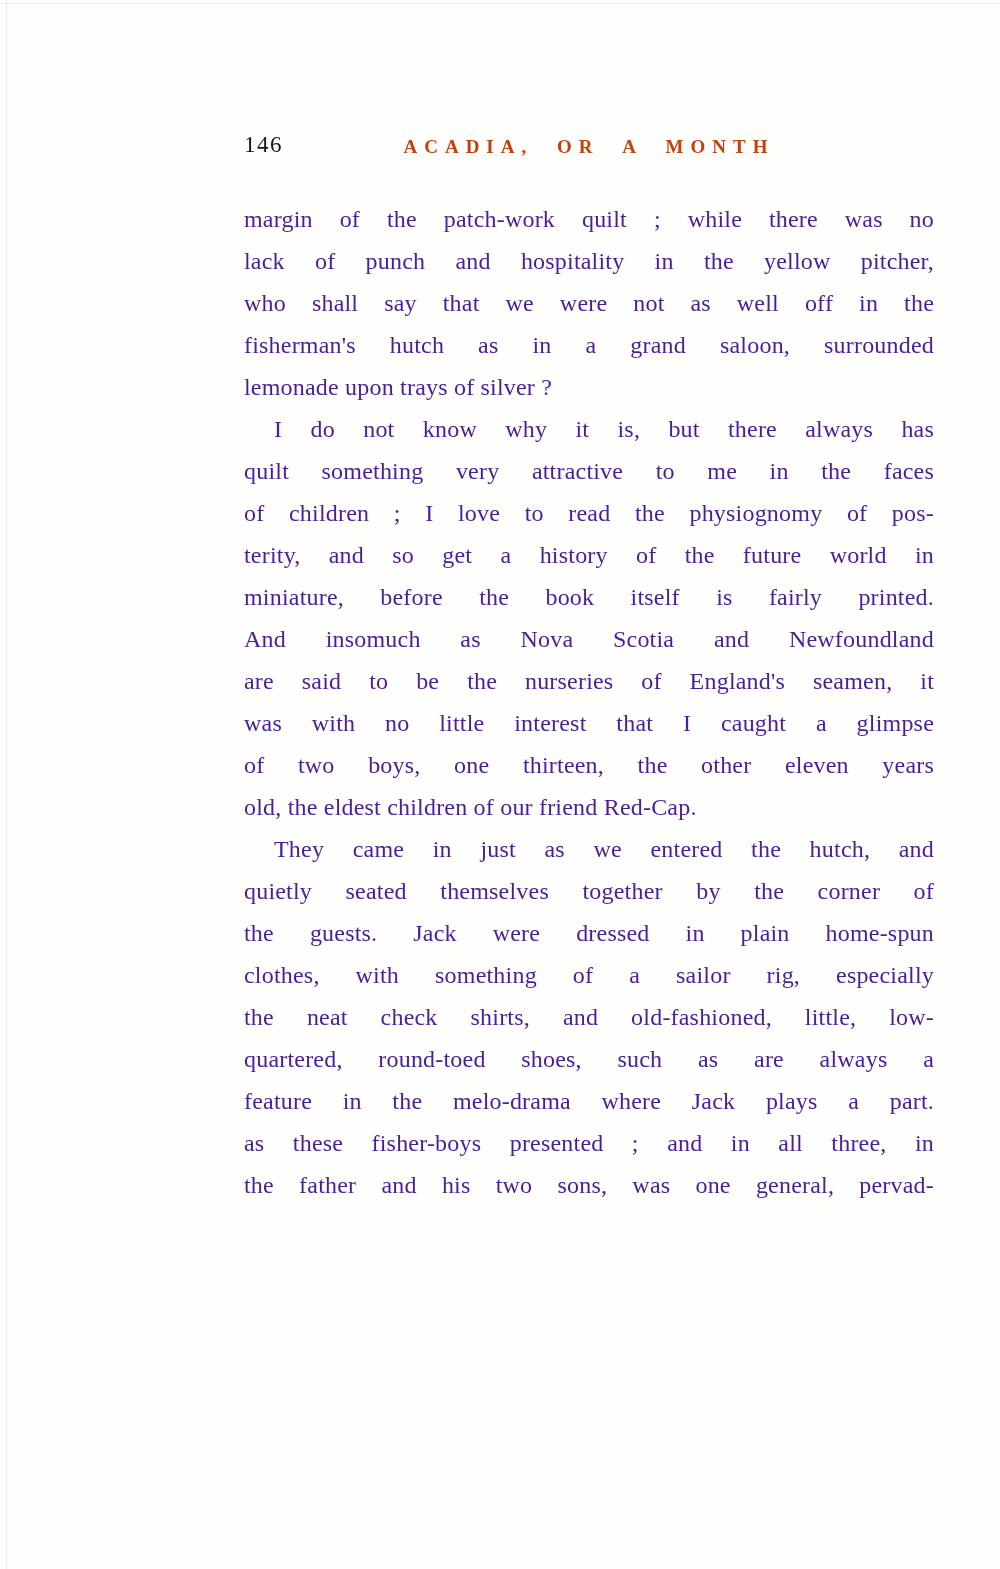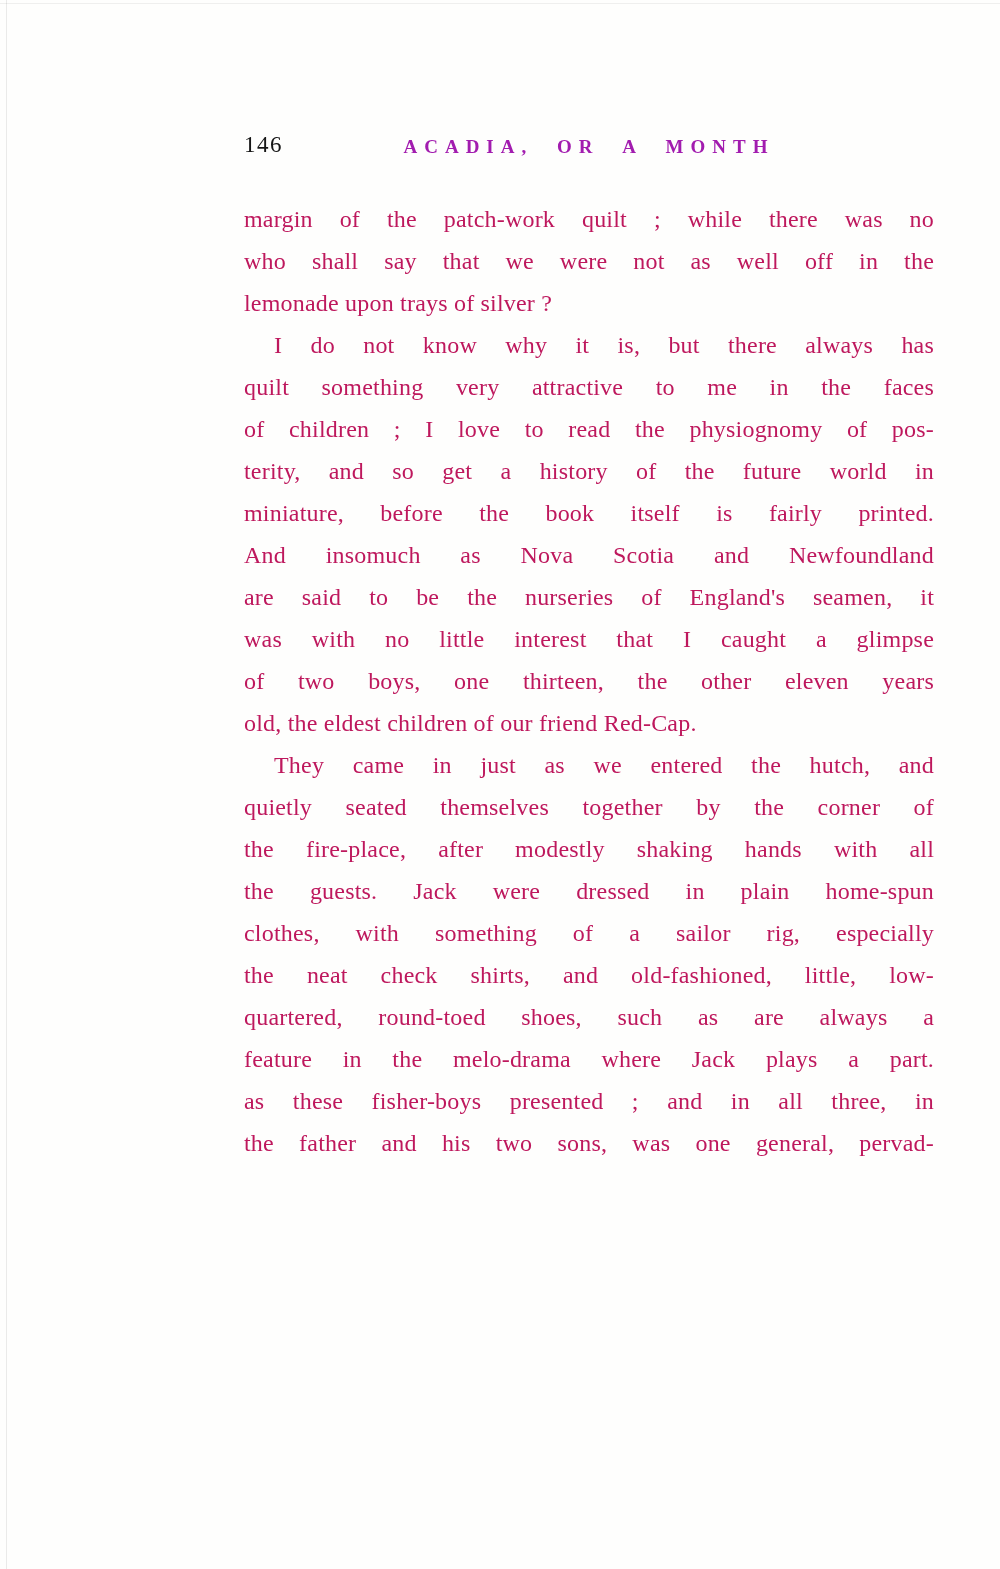--- a/index.html
+++ b/index.html
@@ -45,30 +45,30 @@
     letter-spacing: 1.5px;
     color: #161616;
   }
   .running-header {
     display: block;
     text-align: center;
     font-size: 19px;
     font-weight: bold;
     letter-spacing: 7px;
     word-spacing: 12px;
-    color: #a21caf;
+    color: #c2410c;
     padding-top: 2px;
   }
   .body-text {
     margin: 36px 0 0 213px;
     width: 690px;
     font-size: 24px;
     line-height: 42px;
     letter-spacing: 0.2px;
-    color: #be185d;
+    color: #4c1d95;
   }
   .paragraph { margin: 0; }
   .line {
     text-align: justify;
     text-align-last: justify;
     white-space: normal;
   }
   .line.para-end {
     text-align-last: left;
   }
@@ -84,39 +84,40 @@
   <div class="scan-edge-top"></div>
 
   <div class="header">
     <span class="page-number">146</span>
     <span class="running-header">ACADIA, OR A MONTH</span>
   </div>
 
   <div class="body-text">
       <div class="paragraph">
         <div class="line">margin of the patch-work quilt ; while there was no</div>
+        <div class="line">lack of punch and hospitality in the yellow pitcher,</div>
         <div class="line">who shall say that we were not as well off in the</div>
+        <div class="line">fisherman's hutch as in a grand saloon, surrounded</div>
         <div class="line para-end">lemonade upon trays of silver ?</div>
       </div>
       <div class="paragraph">
         <div class="line first">I do not know why it is, but there always has</div>
         <div class="line">quilt something very attractive to me in the faces</div>
         <div class="line">of children ; I love to read the physiognomy of pos-</div>
         <div class="line">terity, and so get a history of the future world in</div>
         <div class="line">miniature, before the book itself is fairly printed.</div>
         <div class="line">And insomuch as Nova Scotia and Newfoundland</div>
         <div class="line">are said to be the nurseries of England's seamen, it</div>
         <div class="line">was with no little interest that I caught a glimpse</div>
         <div class="line">of two boys, one thirteen, the other eleven years</div>
         <div class="line para-end">old, the eldest children of our friend Red-Cap.</div>
       </div>
       <div class="paragraph">
         <div class="line first">They came in just as we entered the hutch, and</div>
         <div class="line">quietly seated themselves together by the corner of</div>
-        <div class="line">the fire-place, after modestly shaking hands with all</div>
         <div class="line">the guests.  Jack were dressed in plain home-spun</div>
         <div class="line">clothes, with something of a sailor rig, especially</div>
         <div class="line">the neat check shirts, and old-fashioned, little, low-</div>
         <div class="line">quartered, round-toed shoes, such as are always a</div>
         <div class="line">feature in the melo-drama where Jack plays a part.</div>
         <div class="line">as these fisher-boys presented ; and in all three, in</div>
         <div class="line">the father and his two sons, was one general, pervad-</div>
       </div>
     </div>
 </div>

